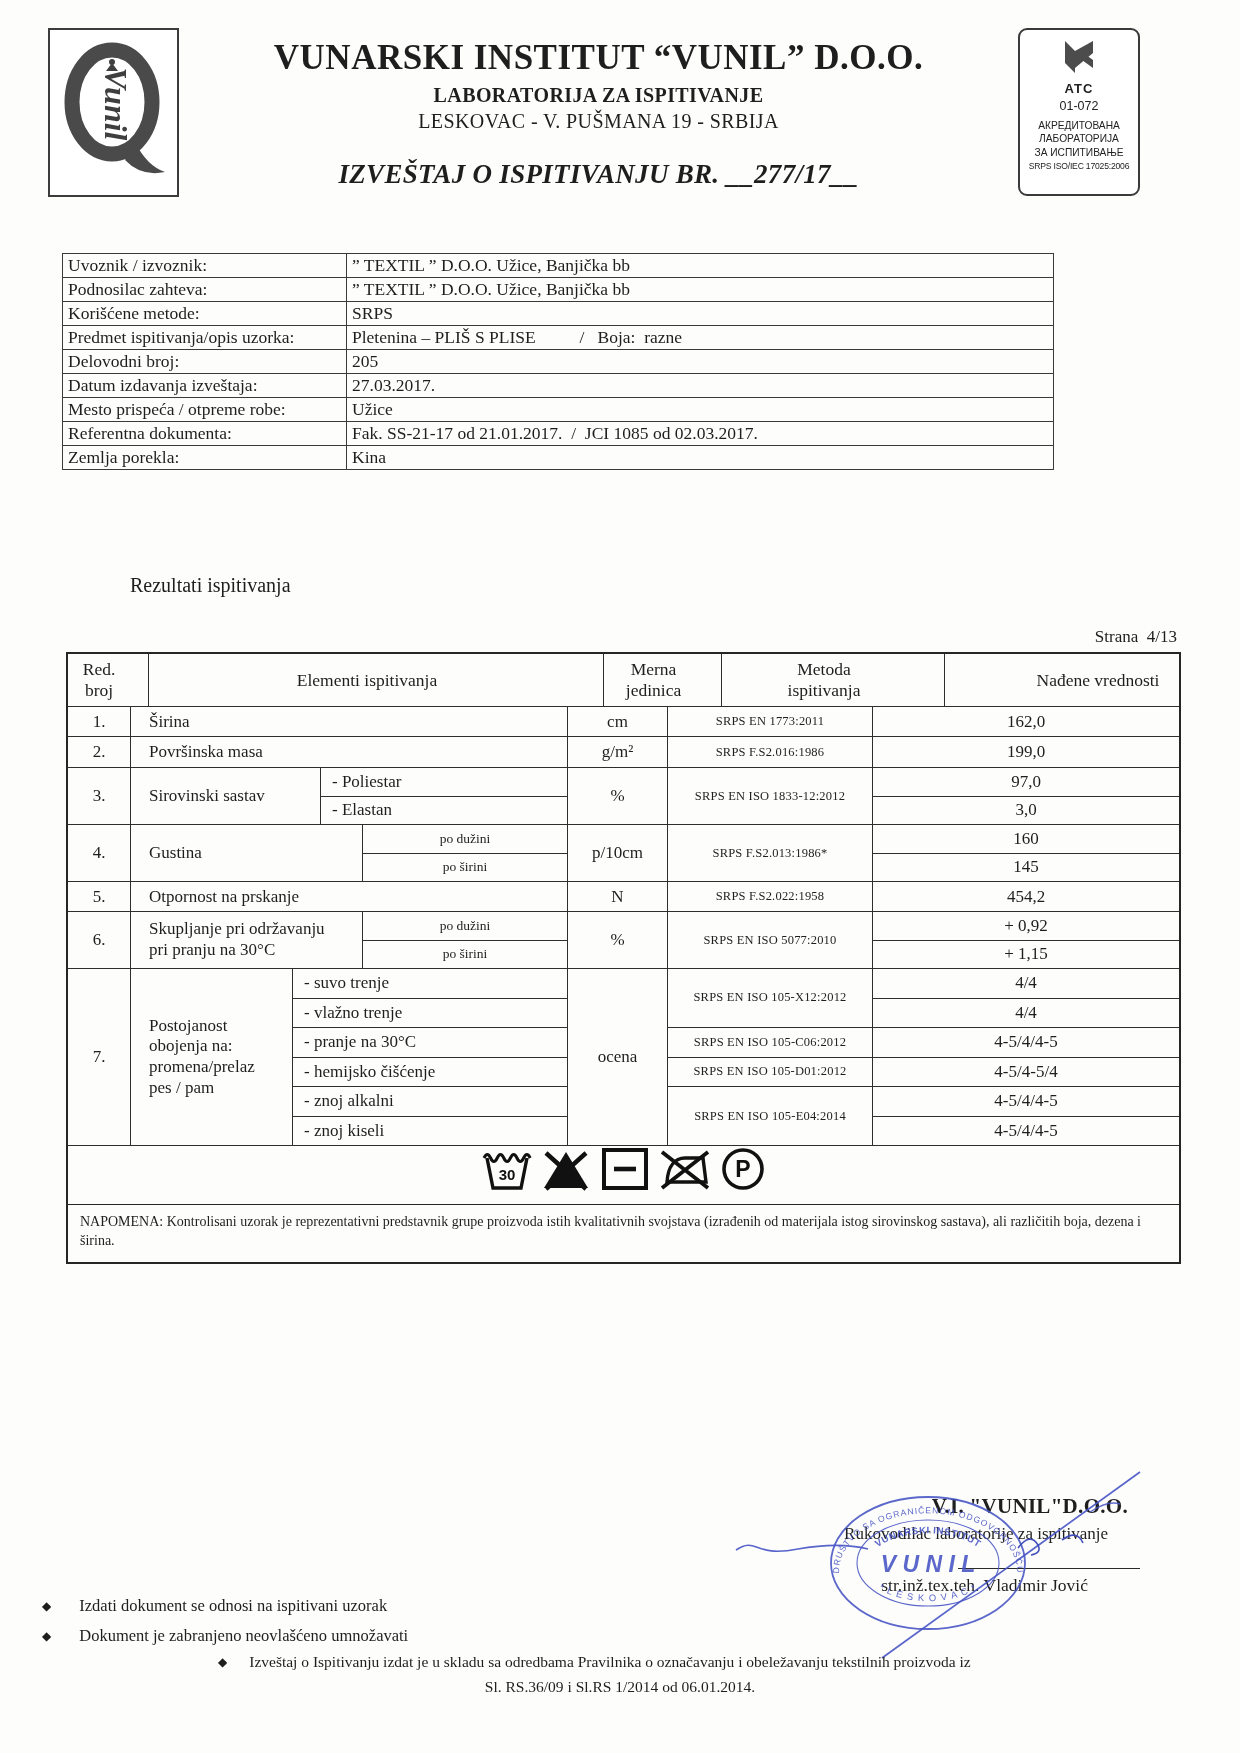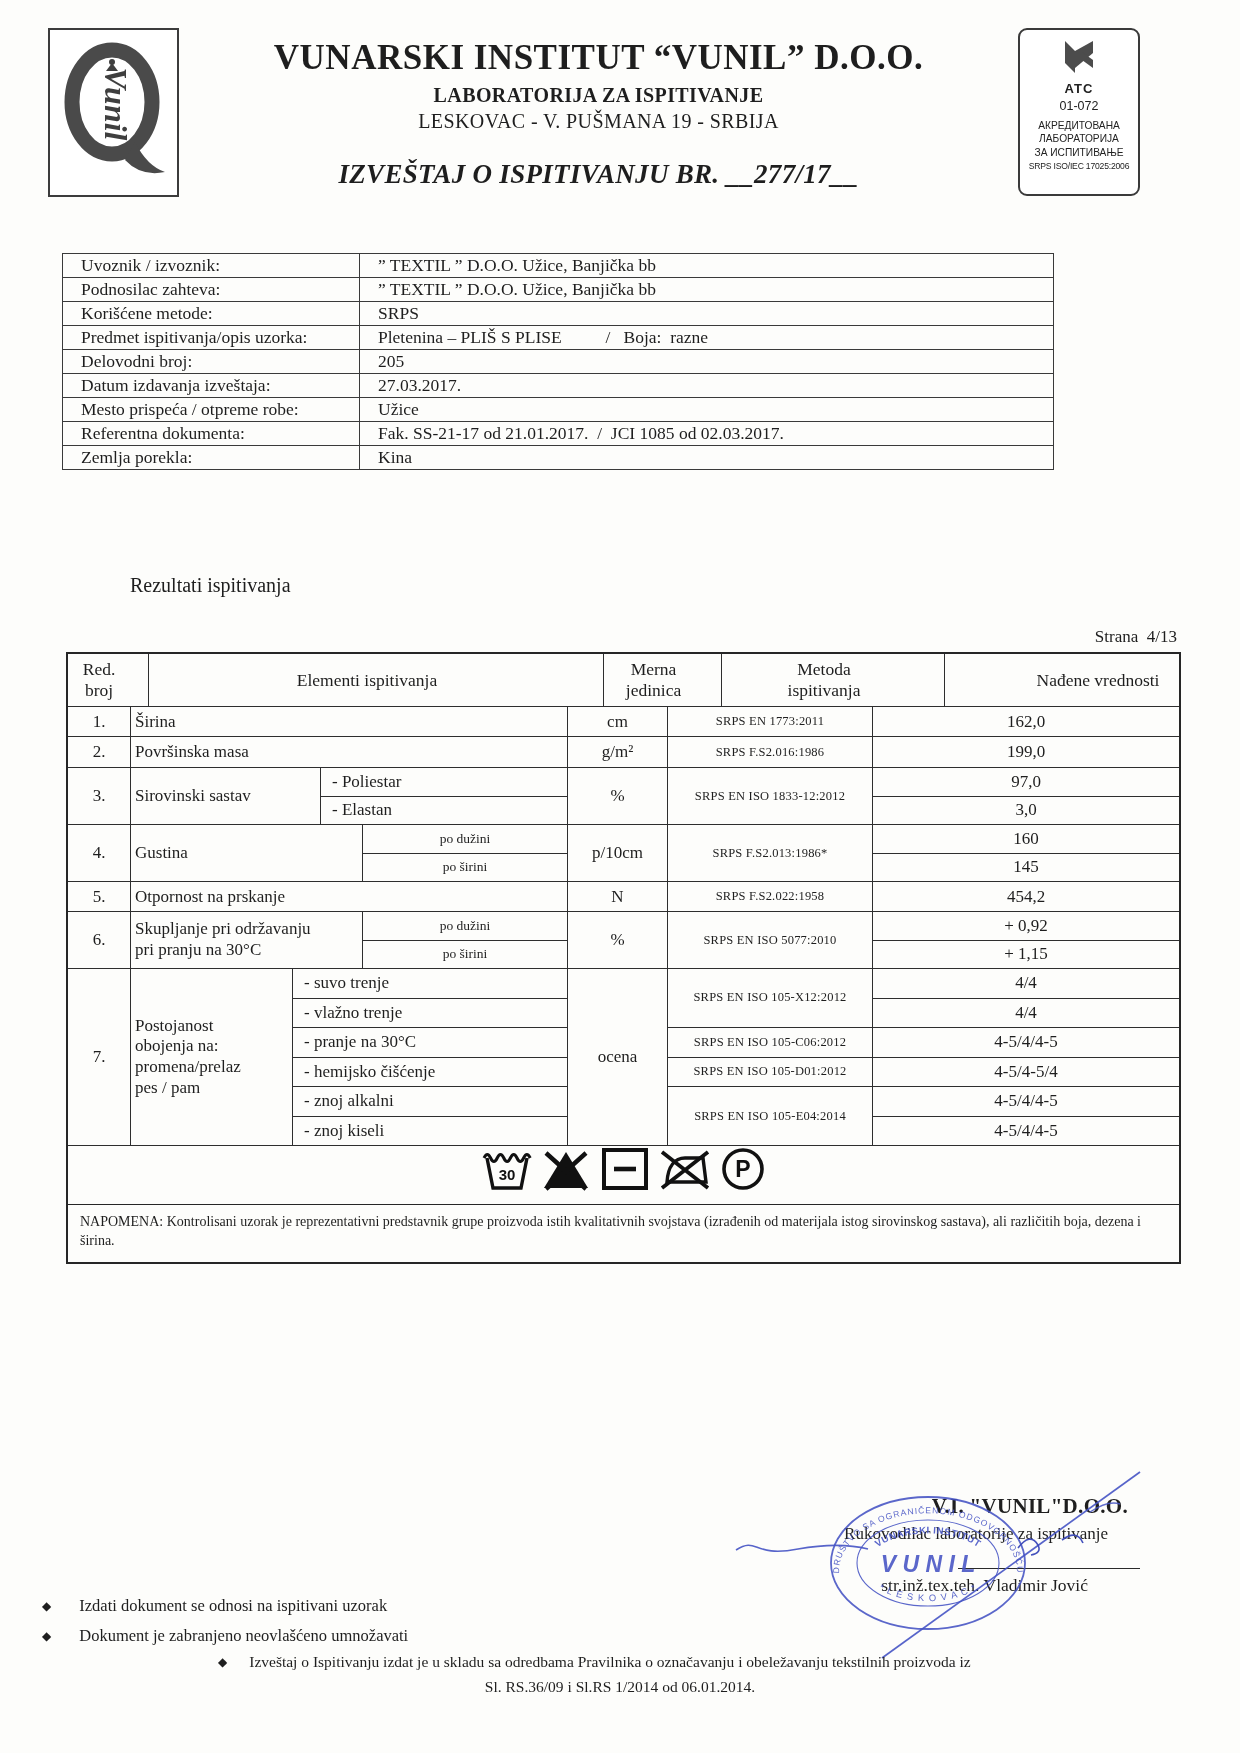--- a/index.html
+++ b/index.html
@@ -29,35 +29,35 @@
   .atc-code{font-size:12.5px; margin-top:3px; color:#222;}
   .atc-line{font-size:10.2px; line-height:1.3; color:#222;}
   .atc-lines{margin-top:6px;}
   .atc-std{font-size:8.6px; margin-top:2px; color:#222; letter-spacing:-.2px;}
   
   .info-table{
     margin:56px 0 0 62px; width:992px; border-collapse:collapse;
     font-size:17.5px;
   }
   .info-table td{
-    border:1.4px solid #3a3a3a; height:23px; padding:0 6px 0 18px; white-space:pre-wrap;
+    border:1.4px solid #3a3a3a; height:23px; padding:0 6px 0 5px; white-space:pre-wrap;
   }
   .info-table td.lbl{width:272px;}
   
   .res-heading{margin:104px 0 0 130px; font-size:20px;}
   .strana{margin:30px 0 0 66px; width:1111px; text-align:right; font-size:17px; white-space:pre;}
   .rtable{
     margin:5px 0 0 66px; width:1111px; border:2.4px solid #262626; box-sizing:content-box;
     font-size:17px;
   }
   .rrow{display:flex; align-items:stretch; border-top:1.3px solid #2e2e2e;}
   .rrow:first-child{border-top:none;gap:18px;}
   .c{display:flex; align-items:center; justify-content:center; border-left:1.3px solid #2e2e2e; box-sizing:border-box; text-align:center;}
   .c:first-child{border-left:none;}
-  .al{justify-content:flex-start; padding-left:4px; text-align:left;}
+  .al{justify-content:flex-start; padding-left:18px; text-align:left;}
   .pre{white-space:pre-line; line-height:1.22;}
   .w-num{width:62px; flex:none;}
   .w-name-full{width:437px; flex:none;}
   .w-name-a{width:190px; flex:none;}
   .w-sub-a{width:247px; flex:none;}
   .w-name-b{width:232px; flex:none;}
   .w-sub-b{width:205px; flex:none;}
   .w-name-c{width:162px; flex:none;}
   .w-sub-c{width:275px; flex:none;text-align:center;}
   .w-unit{width:100px; flex:none;}

